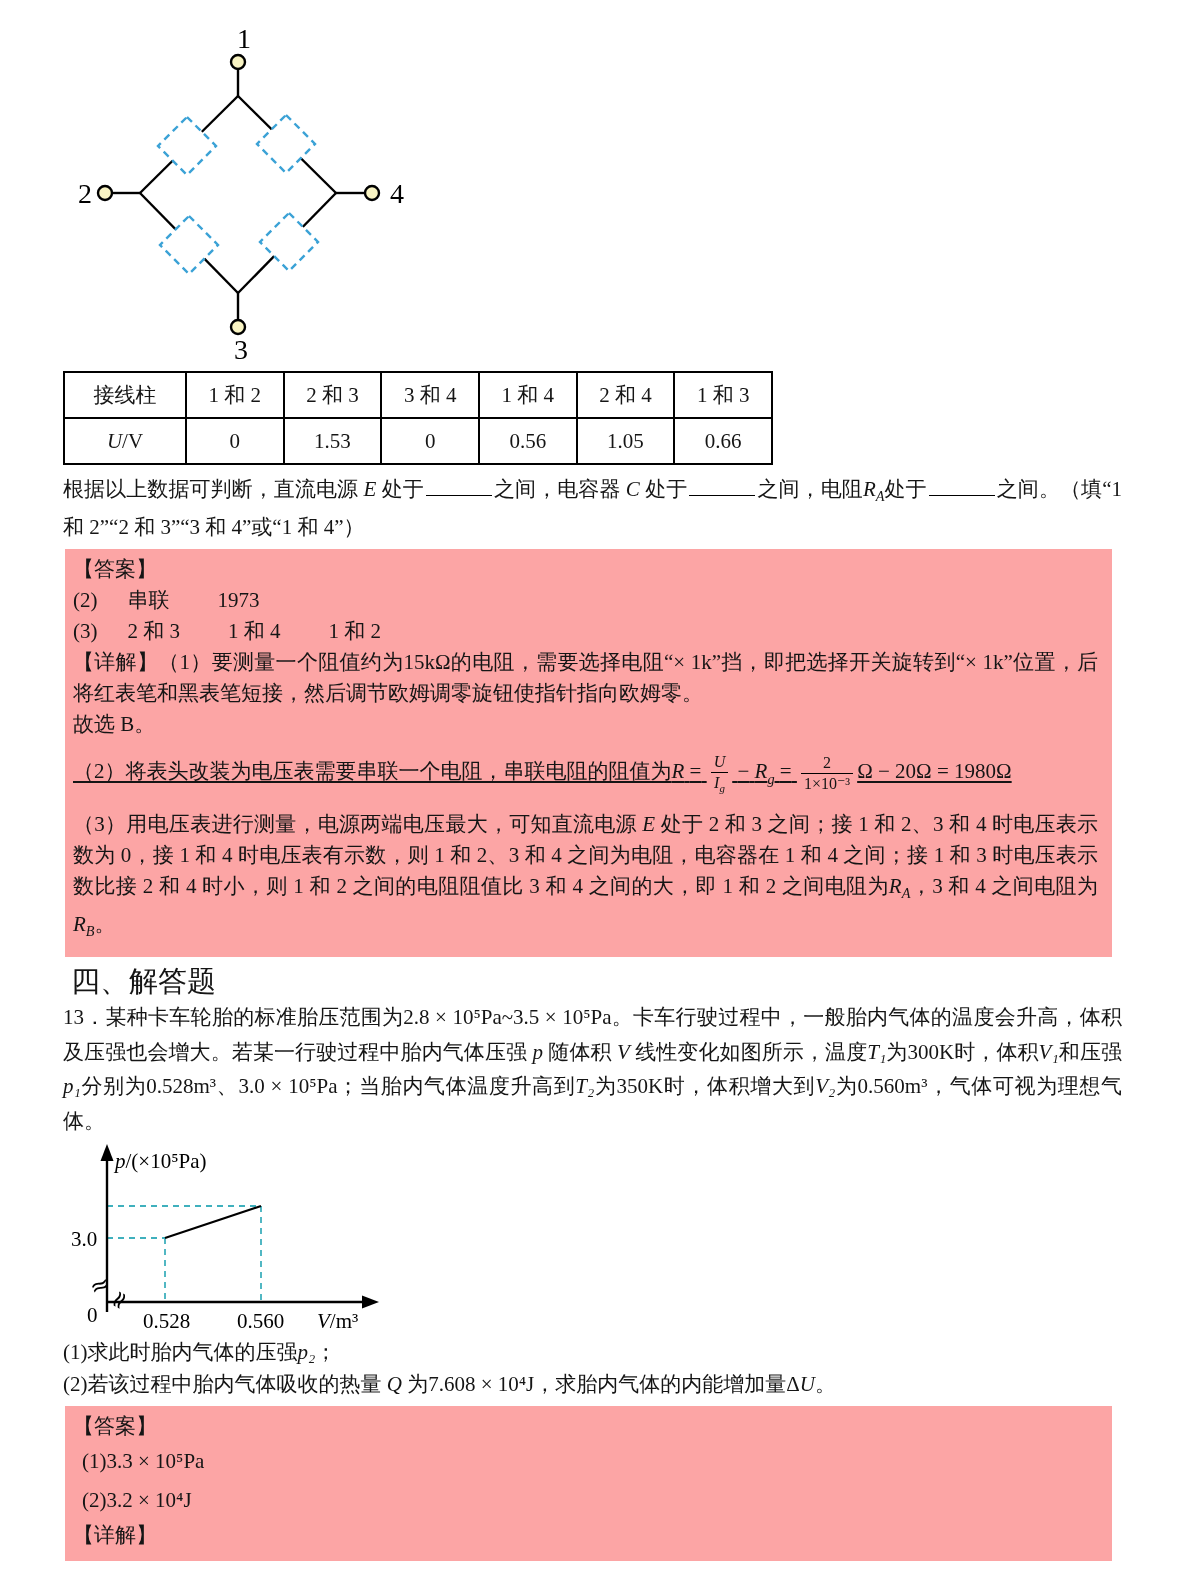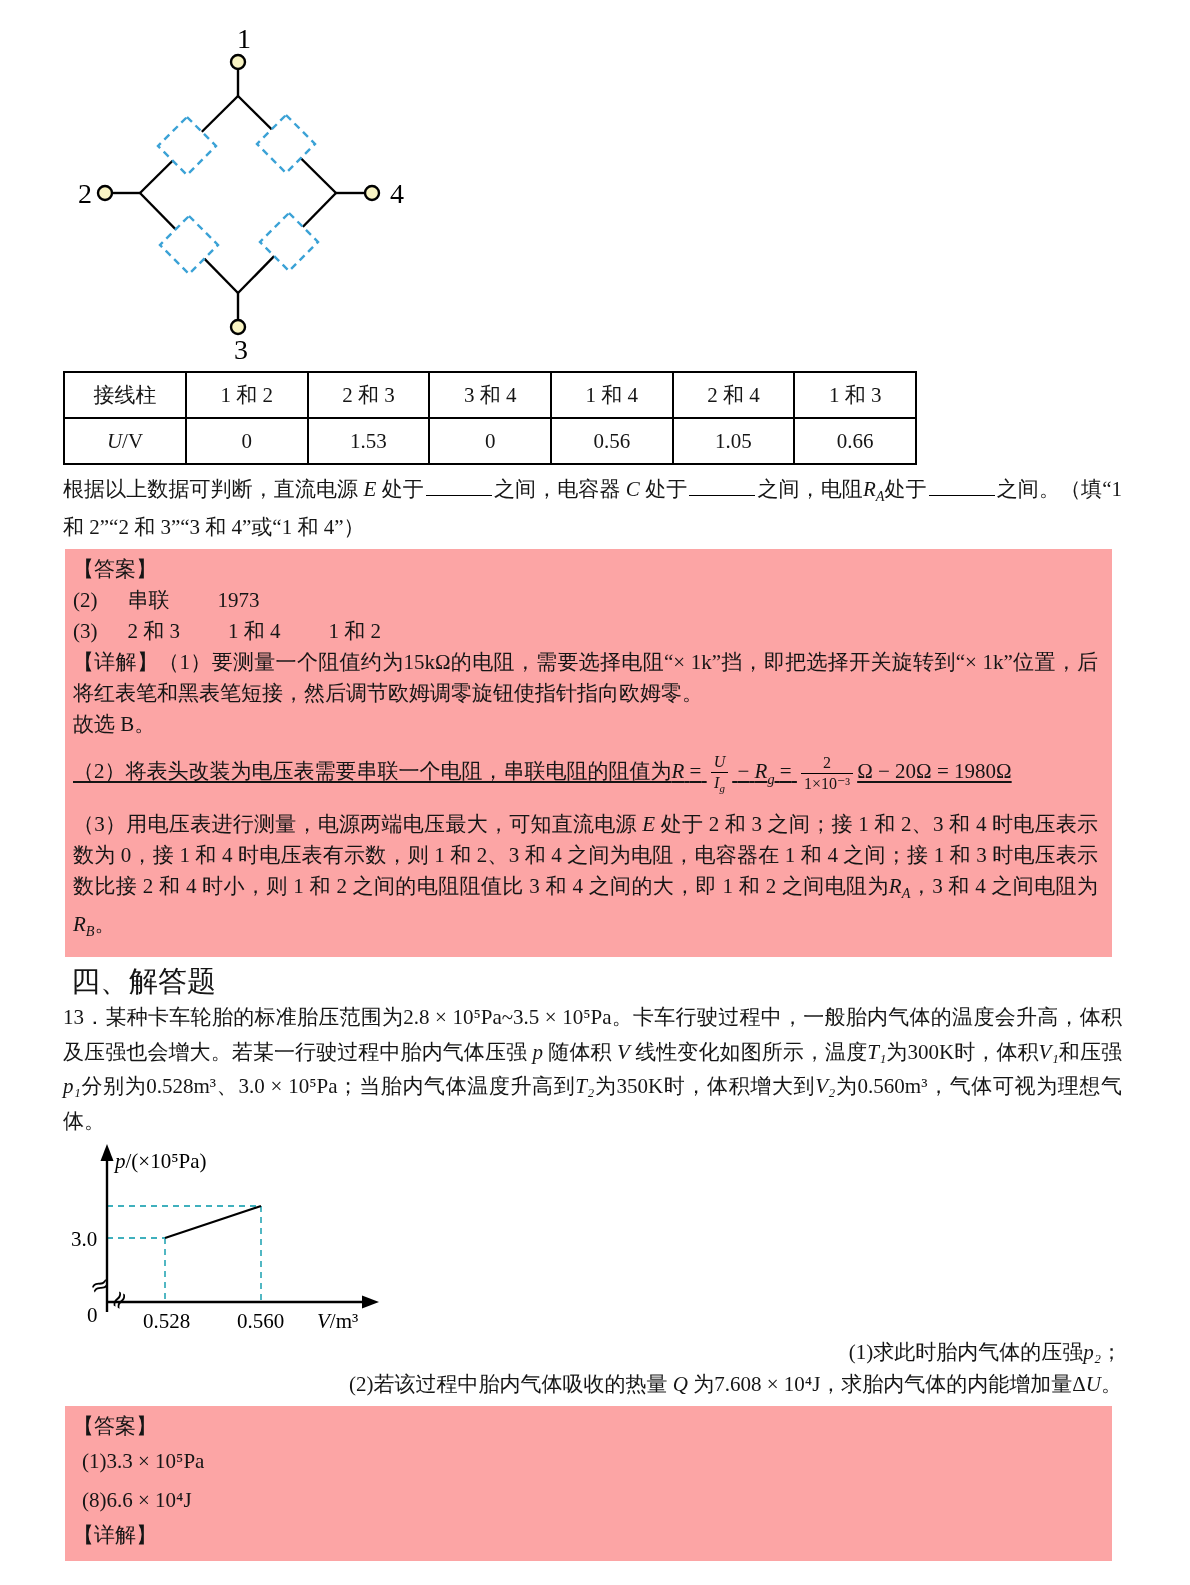--- a/index.html
+++ b/index.html
@@ -13,21 +13,21 @@
     overflow:hidden;
     background:#fff;
   }
   .it{font-style:italic;font-family:"Liberation Serif","DejaVu Serif",serif;}
   sub{font-size:0.68em;}
 
   
   .circuit{display:block;margin:0 0 6px 12px;}
 
   
-  table.data{border-collapse:collapse;margin:0;width:854px;table-layout:fixed;}
+  table.data{border-collapse:collapse;margin:0;width:710px;table-layout:fixed;}
   table.data td{
     border:2px solid #000;text-align:center;vertical-align:middle;
     height:44px;font-size:21px;padding:0 2px;
   }
   table.data td.c0{width:116px;}
 
   
   .qpara{margin:9px 0 0 0;line-height:31px;text-align:justify;}
   .blank{
     display:inline-block;width:66px;height:1em;
@@ -58,21 +58,21 @@
   
   .sechead{
     font-family:"Liberation Sans","DejaVu Sans",sans-serif;
     font-weight:normal;font-size:29px;margin:9px 0 4px 8px;line-height:30px;
   }
   .p13{margin:2px 0 0 0;line-height:34.5px;text-align:justify;}
 
   
   .graph{display:block;margin:4px 0 2px 2px;}
 
-  .qline{line-height:32px;text-align:right;}
+  .qline{line-height:32px;}
 
   .a2line{line-height:39px;margin-left:9px;}
 </style>
 </head>
 <body>
 
 <div class="page">
 
   <svg class="circuit" width="335" height="345" viewBox="0 0 335 345">
 
@@ -180,18 +180,18 @@
       <text x="252" y="186"><tspan font-style="italic">V</tspan><tspan>/m³</tspan></text>
     </g>
   </svg>
 
   <div class="qline"><span>(1)求此时胎内气体的压强</span><span class="it">p₂</span><span>；</span></div>
   <div class="qline"><span>(2)若该过程中胎内气体吸收的热量 </span><span class="it">Q</span><span> 为7.608 × 10⁴J，求胎内气体的内能增加量Δ</span><span class="it">U</span><span>。</span></div>
 
   <div class="ansblock">
     <div class="ln">【答案】</div>
     <div class="a2line">(1)3.3 × 10⁵Pa</div>
-    <div class="a2line">(8)6.6 × 10⁴J</div>
+    <div class="a2line">(2)3.2 × 10⁴J</div>
     <div class="ln">【详解】</div>
 
   </div>
 
 </div>
 
 </body></html>

